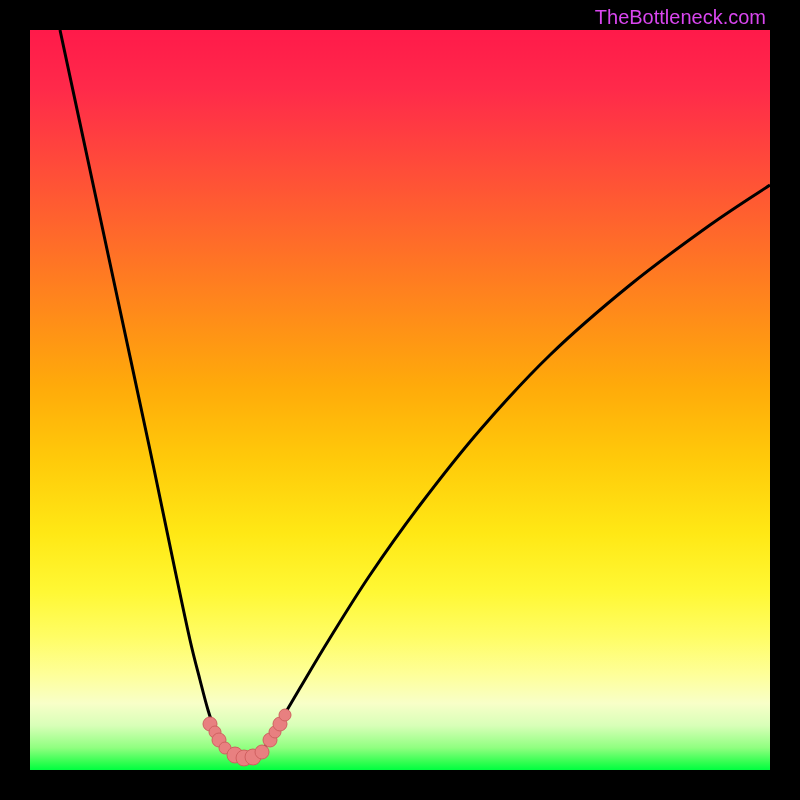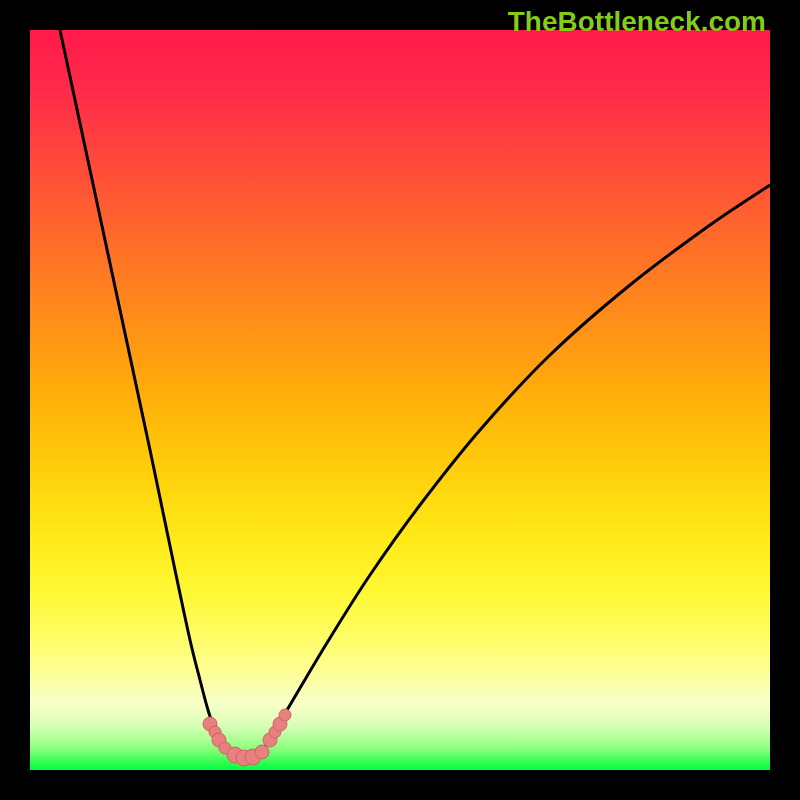--- a/index.html
+++ b/index.html
@@ -45,23 +45,23 @@
         #90ff80 97%,
         #30ff50 99%,
         #00ff40 100%
       );
     }
     .watermark {
       position: absolute;
       top: 6px;
       right: 34px;
       font-family: Arial, sans-serif;
-      font-size: 28px;
-      font-weight: 700;
-      color: #84cc16;
+      font-size: 20px;
+      font-weight: 400;
+      color: #d946ef;
       z-index: 10;
     }
     svg.curves {
       position: absolute;
       top: 0;
       left: 0;
       width: 740px;
       height: 740px;
       overflow: visible;
     }

